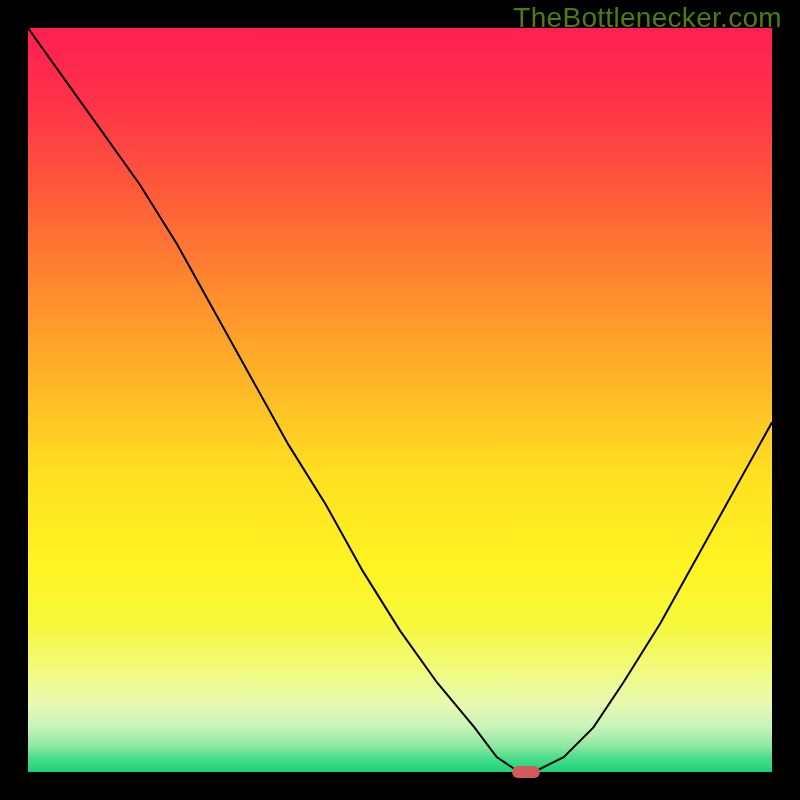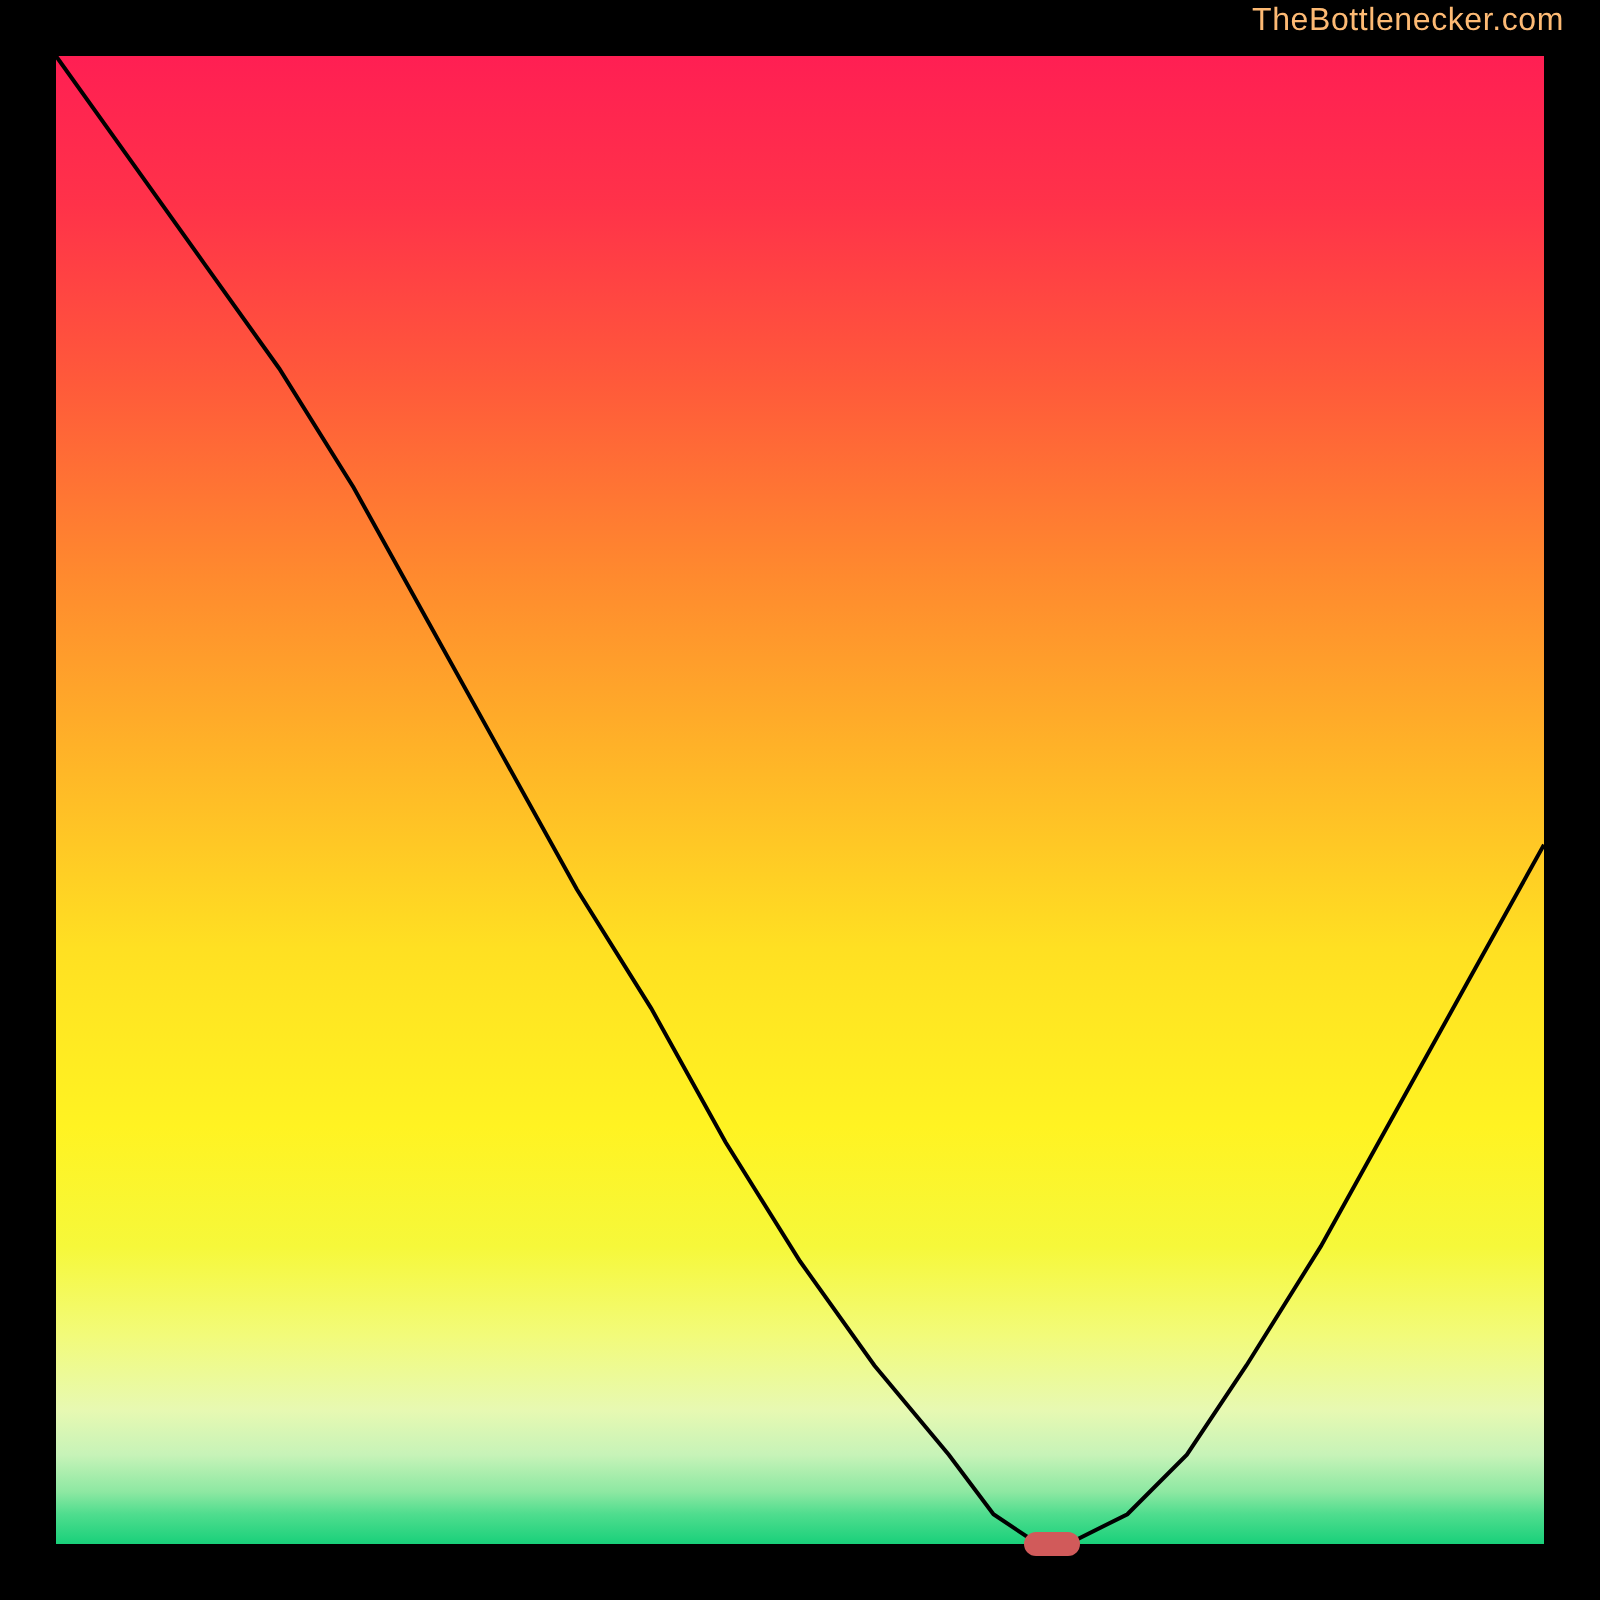--- a/index.html
+++ b/index.html
@@ -14,23 +14,23 @@
     position: relative;
     width: 800px;
     height: 800px;
     background: #000;
   }
   .watermark {
     position: absolute;
     top: 2px;
     right: 18px;
     font-family: Arial, Helvetica, sans-serif;
-    font-size: 16px;
+    font-size: 28px;
     font-weight: 500;
-    color: #fdba74;
+    color: #4d7c0f;
     letter-spacing: 0.3px;
   }
   .plot {
     position: absolute;
     left: 28px;
     top: 28px;
     width: 744px;
     height: 744px;
   }
   .gradient {

